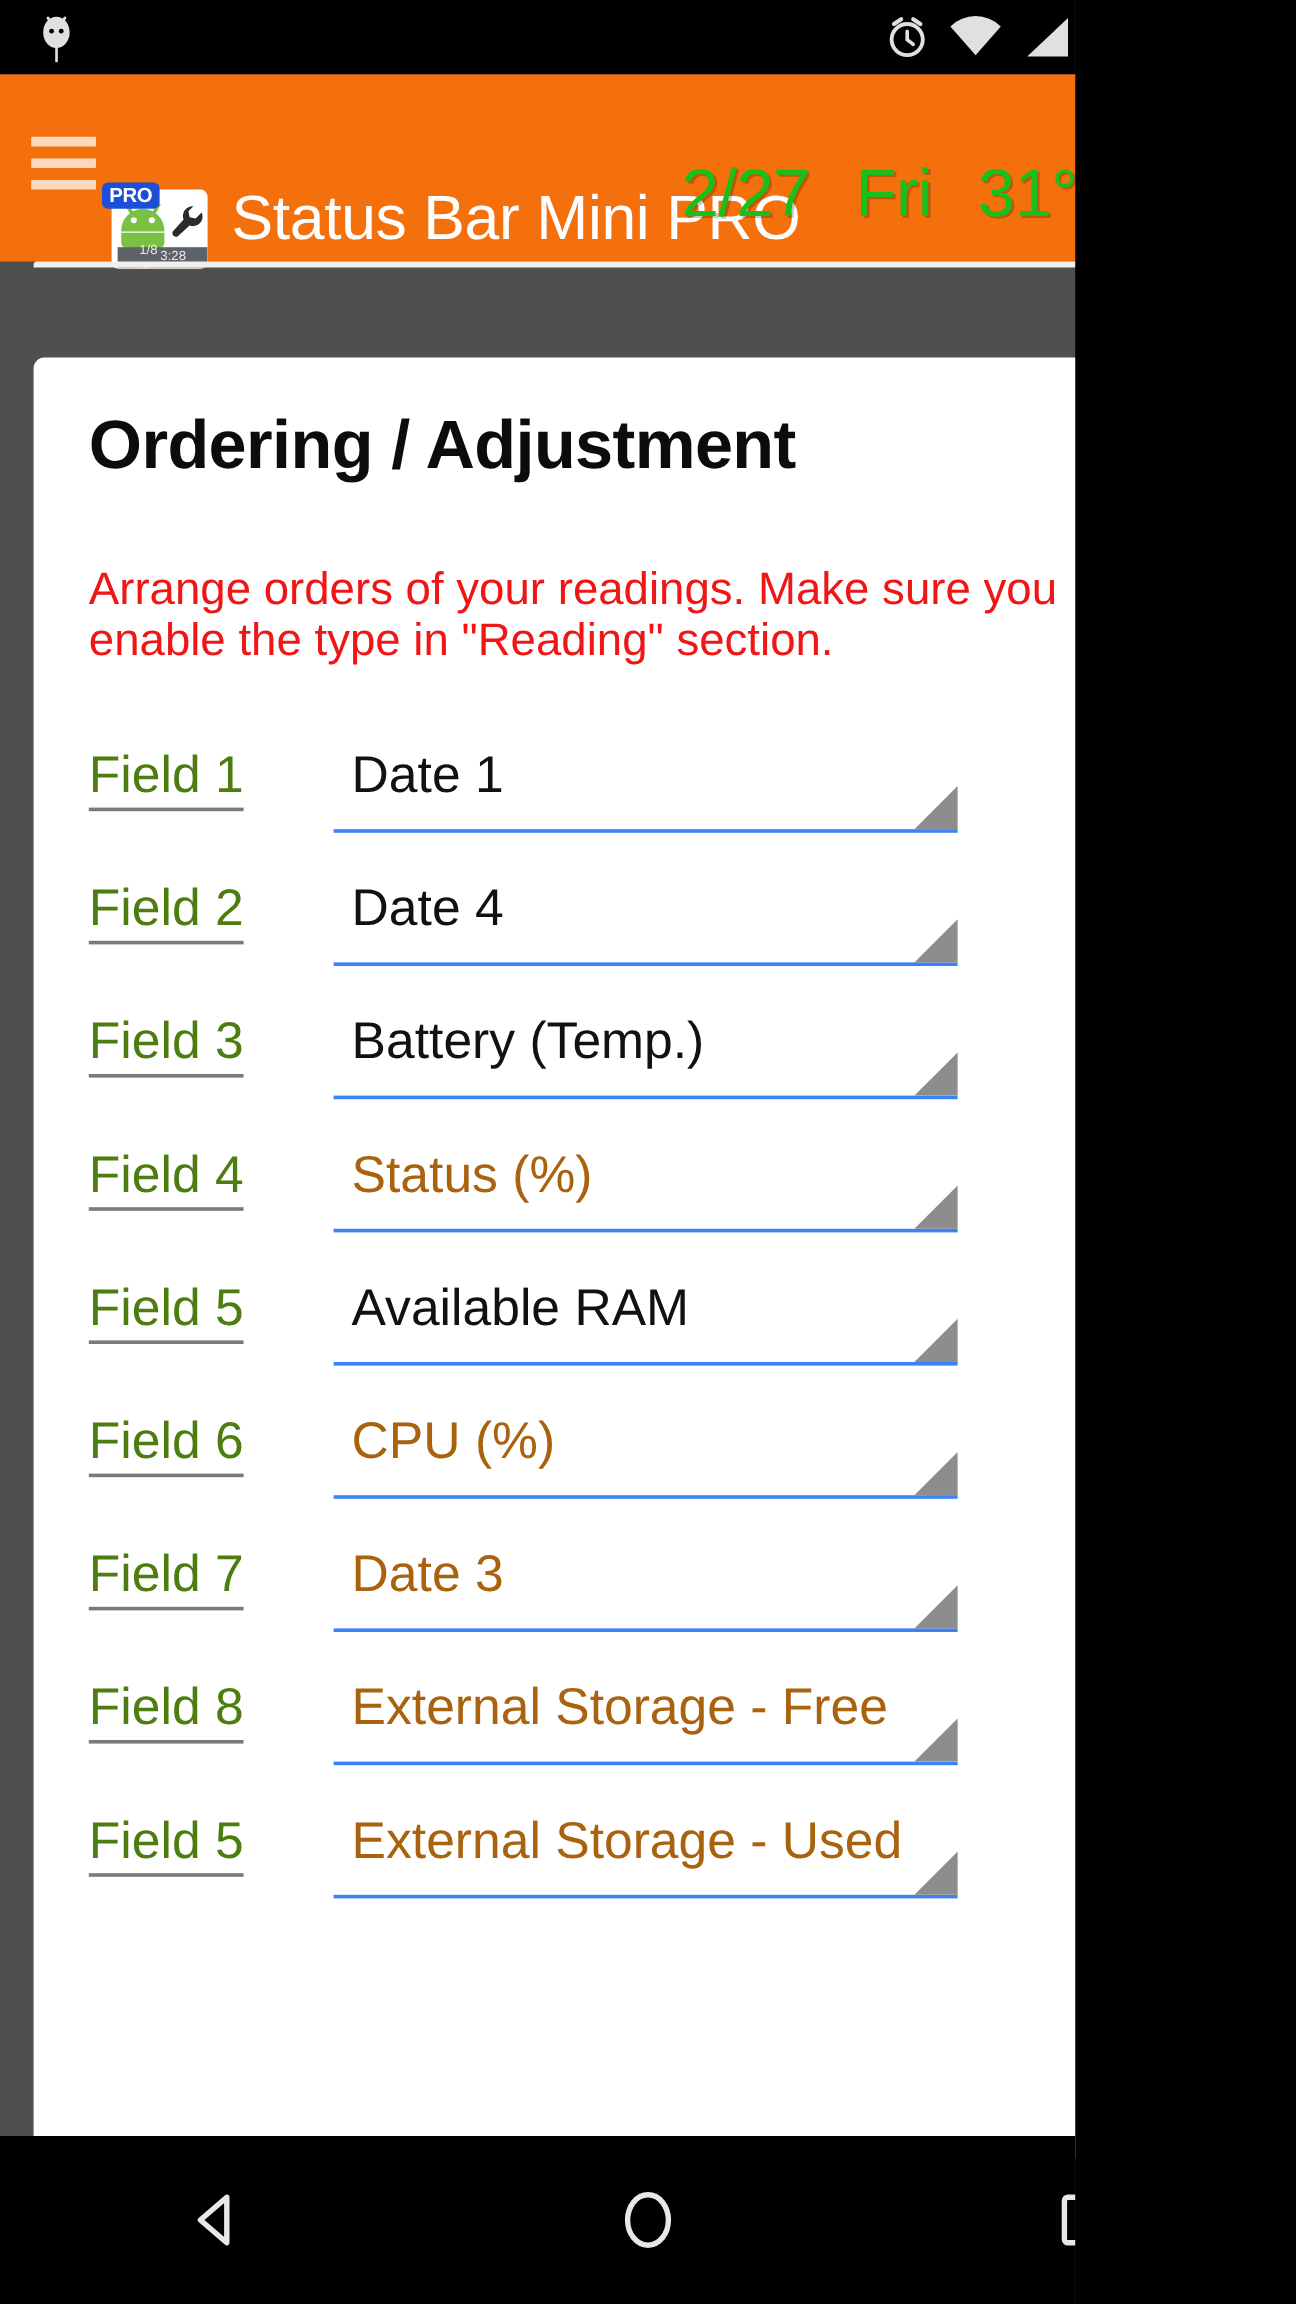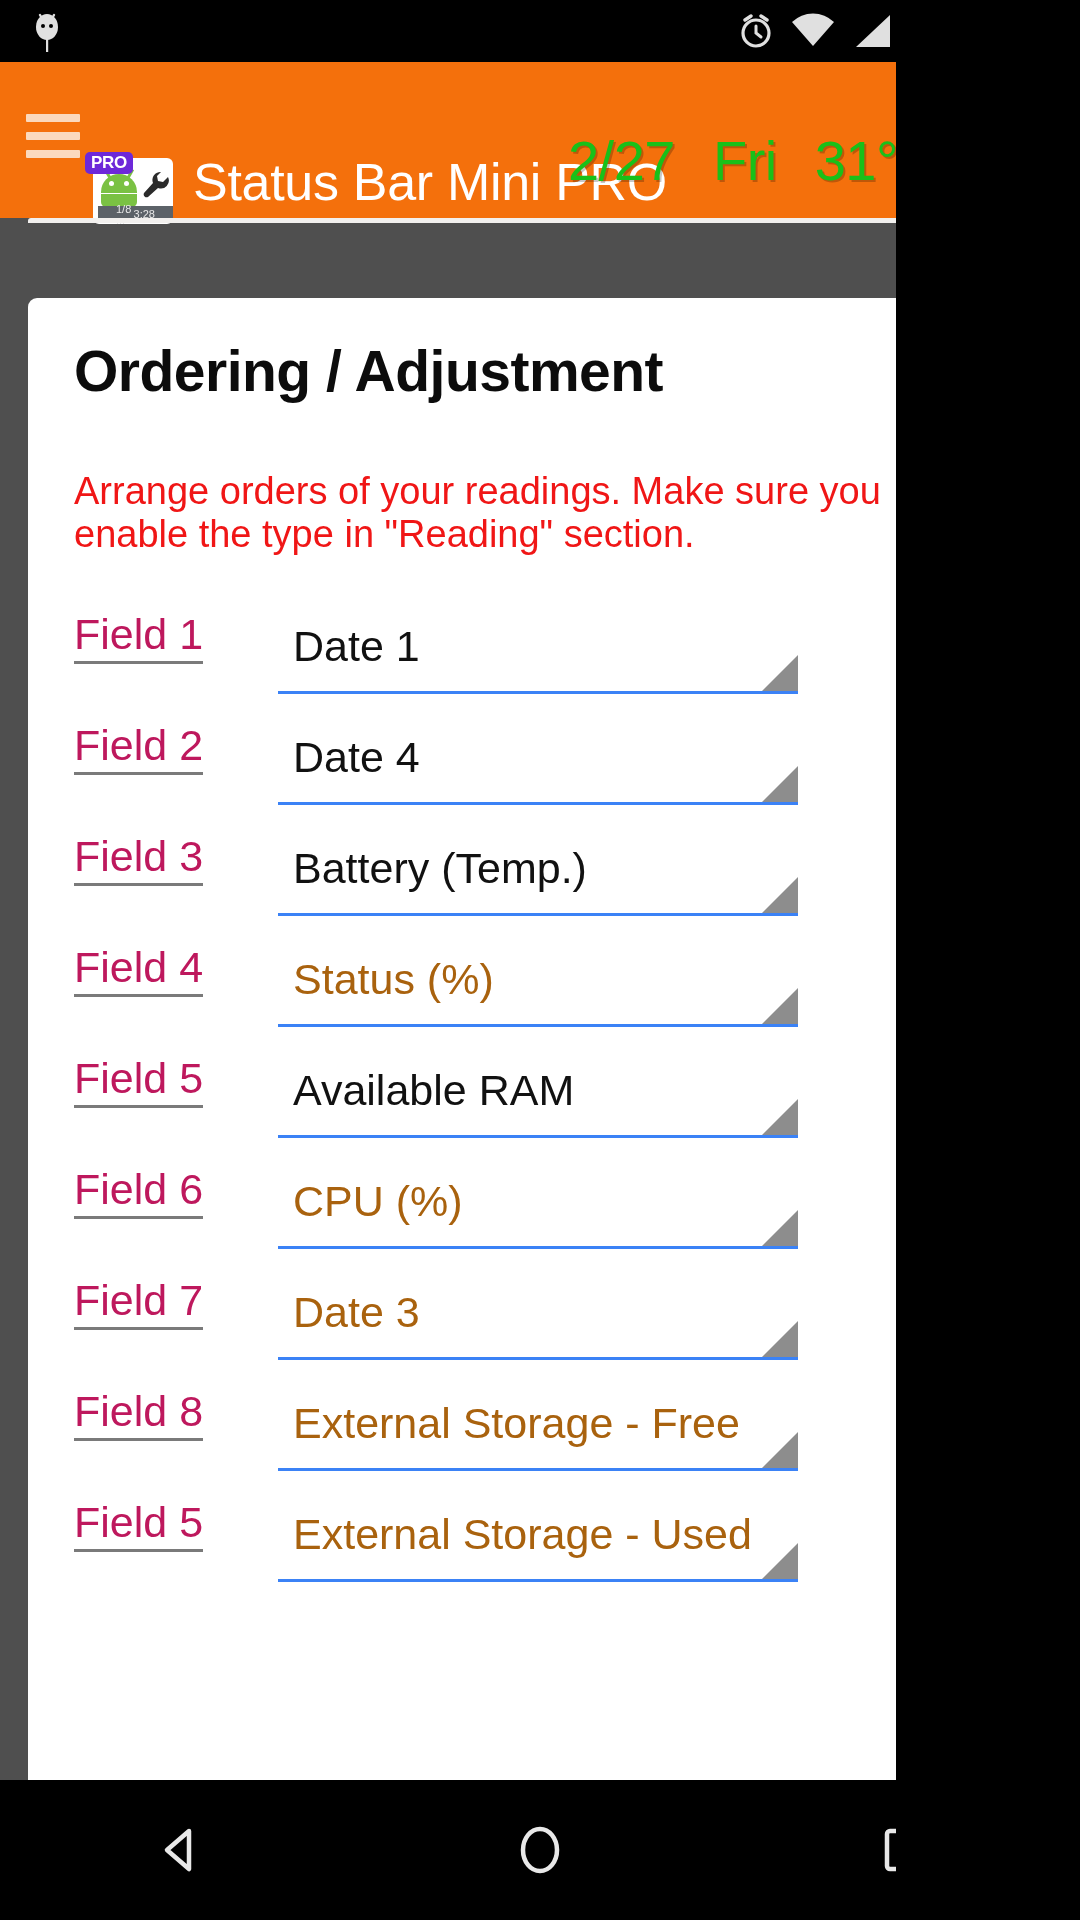--- a/index.html
+++ b/index.html
@@ -120,21 +120,21 @@
   .droid-ant.l { left: 5px; transform: rotate(-30deg); }
   .droid-ant.r { right: 5px; transform: rotate(30deg); }
   .wrench {
     position: absolute;
     right: 4px; top: 12px;
     width: 30px; height: 32px;
   }
   .pro-badge {
     position: absolute;
     left: -8px; top: -6px;
-    background: #6d28d9;
+    background: #1d4ed8;
     color: #fff;
     font-size: 17px;
     font-weight: bold;
     padding: 1px 6px 2px 6px;
     border-radius: 5px;
     letter-spacing: -0.3px;
     line-height: 1.12;
   }
   .icon-strip {
     position: absolute;
@@ -232,23 +232,23 @@
     position: absolute;
     left: 0; top: 302px;
     width: 1024px;
   }
   .row {
     position: relative;
     height: 111px;
   }
   .row-label {
     position: absolute;
-    left: 46px; top: 12px;
+    left: 46px; top: 24px;
     font-size: 43px;
-    color: #be185d;
+    color: #4d7c0f;
     border-bottom: 3px solid #7a7a7a;
     padding-bottom: 4px;
     line-height: 1.05;
   }
   .spinner {
     position: absolute;
     left: 250px; top: 8px;
     width: 520px;
     height: 86px;
     border-bottom: 3px solid #3b82f6;

